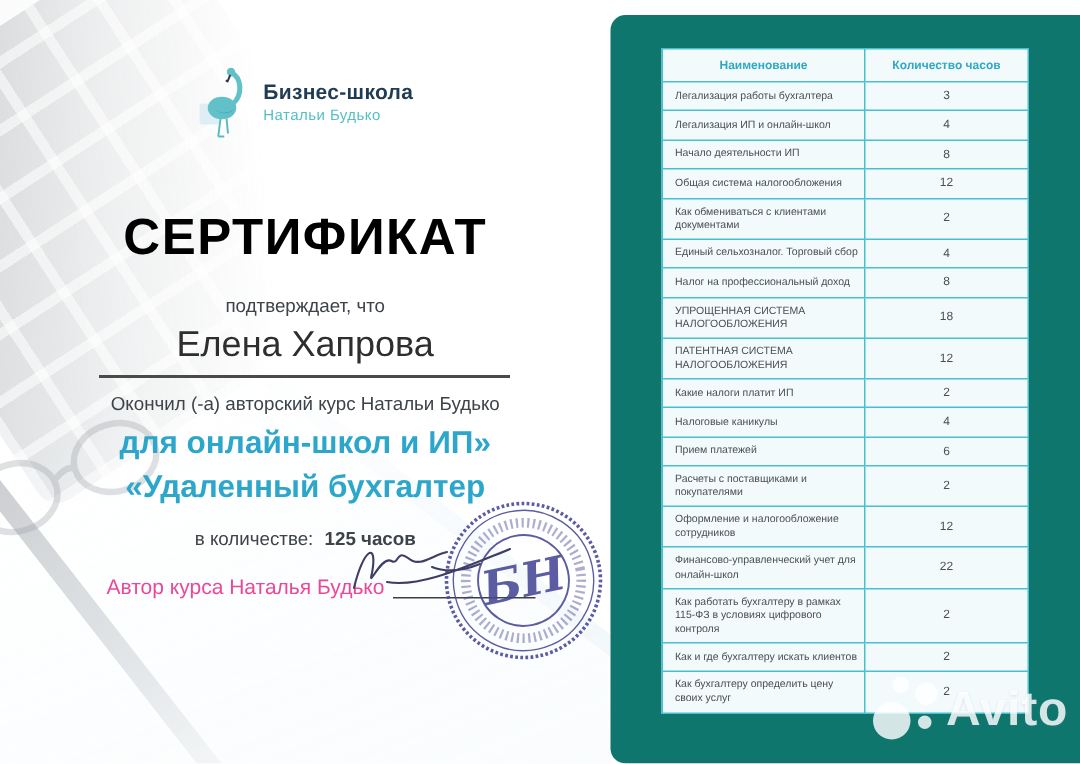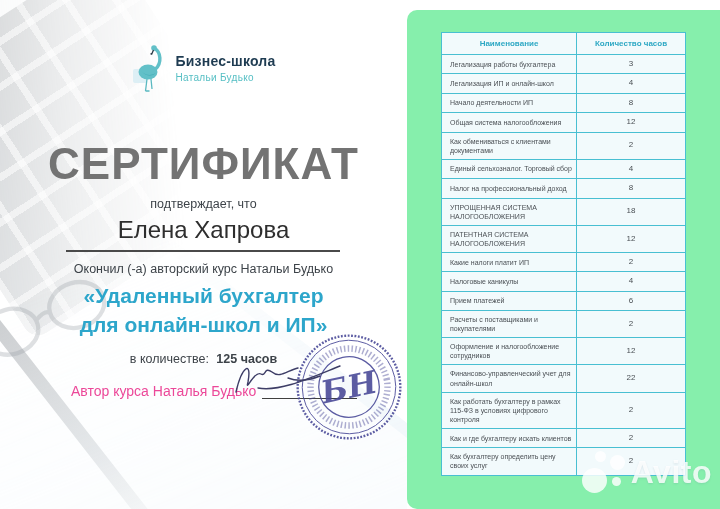--- a/index.html
+++ b/index.html
@@ -36,42 +36,42 @@
   .bg-glasses{position:absolute;left:-28px;top:278px;opacity:.32;transform:rotate(-16deg);}
 
   .cert-content{position:absolute;inset:0;z-index:2;color:#3d4349;}
 
   .logo-row{position:absolute;top:42px;left:0;right:0;display:flex;justify-content:center;align-items:center;gap:10px;}
   .logo-mark{position:relative;width:34px;height:52px;}
   .logo-text .school-name{font-size:14px;font-weight:bold;color:#1f3c52;letter-spacing:.2px;}
   .logo-text .school-owner{font-size:10px;color:#56bfc4;margin-top:3px;letter-spacing:.3px;}
 
   .cert-title{position:absolute;top:139px;left:0;right:0;text-align:center;
-    font-size:44px;font-weight:bold;color:#737373;letter-spacing:1px;}
+    font-size:34px;font-weight:bold;color:#000000;letter-spacing:1px;}
   .confirm-line{position:absolute;top:197px;left:0;right:0;text-align:center;font-size:12.5px;color:#3d4349;}
   .recipient{position:absolute;top:216px;left:0;right:0;text-align:center;font-size:24px;color:#2e2e2e;}
   .recipient-underline{position:absolute;top:250px;left:66px;width:274px;border-top:2px solid #4a4a4a;}
   .intro-line{position:absolute;top:262px;left:0;right:0;text-align:center;font-size:12.5px;color:#3d4349;}
   .course-title{position:absolute;top:282px;left:0;right:0;text-align:center;
     font-size:21px;font-weight:bold;color:#2da6cb;line-height:1.38;}
   .hours-line{position:absolute;top:352px;left:0;right:0;text-align:center;font-size:12.5px;color:#3d4349;}
   .hours-line .hours-value{font-weight:bold;margin-left:4px;}
 
   .author-row{position:absolute;top:383px;left:71px;display:flex;align-items:flex-end;font-size:14px;color:#ec4899;white-space:nowrap;}
   .author-blank{display:inline-block;width:95px;border-bottom:1.5px solid #3f3f3f;margin-left:6px;height:12px;}
   .signature{position:absolute;left:228px;top:352px;z-index:3;}
 
   .date-row{position:absolute;top:427px;left:71px;font-size:14px;color:#3d4349;white-space:nowrap;}
   .date-value{font-weight:bold;color:#2e2e2e;border-bottom:2px solid #3f3f3f;padding:0 5px 2px;margin-left:4px;}
 
   .stamp{position:absolute;left:294px;top:332px;width:110px;height:110px;transform:rotate(-12deg);opacity:.88;z-index:2;}
 
   
   .panel{position:absolute;left:407px;top:10px;width:313px;height:499px;
-    background:#86efac;border-radius:10px 0 0 10px;}
+    background:#0f766e;border-radius:10px 0 0 10px;}
   .hours-table{position:absolute;left:34px;top:22px;width:245px;border-collapse:collapse;
     background:#f2fafc;}
   .hours-table th,.hours-table td{border:1px solid #49bfd2;}
   .hours-table th{font-size:8px;font-weight:bold;color:#2ea8c4;padding:6px 4px;text-align:center;}
   .hours-table td{font-size:7px;color:#4a4f54;line-height:1.3;}
   .hours-table td.name-cell{padding:4px 4px 4px 8px;width:122px;}
   .hours-table td.hours-cell{padding:4px;text-align:center;font-size:8px;}
 
   
   .avito{position:absolute;right:8px;bottom:14px;display:flex;align-items:center;z-index:6;
@@ -122,22 +122,22 @@
         </div>
       </div>
 
       <div class="cert-title">СЕРТИФИКАТ</div>
       <div class="confirm-line">подтверждает, что</div>
       <div class="recipient">Елена Хапрова</div>
       <div class="recipient-underline"></div>
       <div class="intro-line">Окончил (-а) авторский курс Натальи Будько</div>
 
       <div class="course-title">
+        <div>для онлайн-школ и ИП»</div>
         <div>«Удаленный бухгалтер</div>
-        <div>для онлайн-школ и ИП»</div>
       </div>
 
       <div class="hours-line">
         <span>в количестве:</span>
         <span class="hours-value">125 часов</span>
       </div>
 
       <div class="author-row">
         <span>Автор курса Наталья Будько</span>
         <span class="author-blank"></span>

